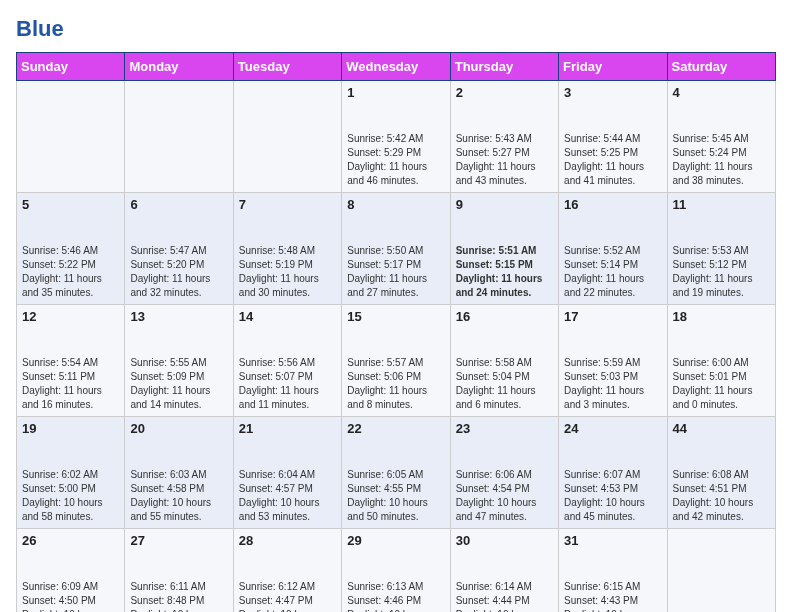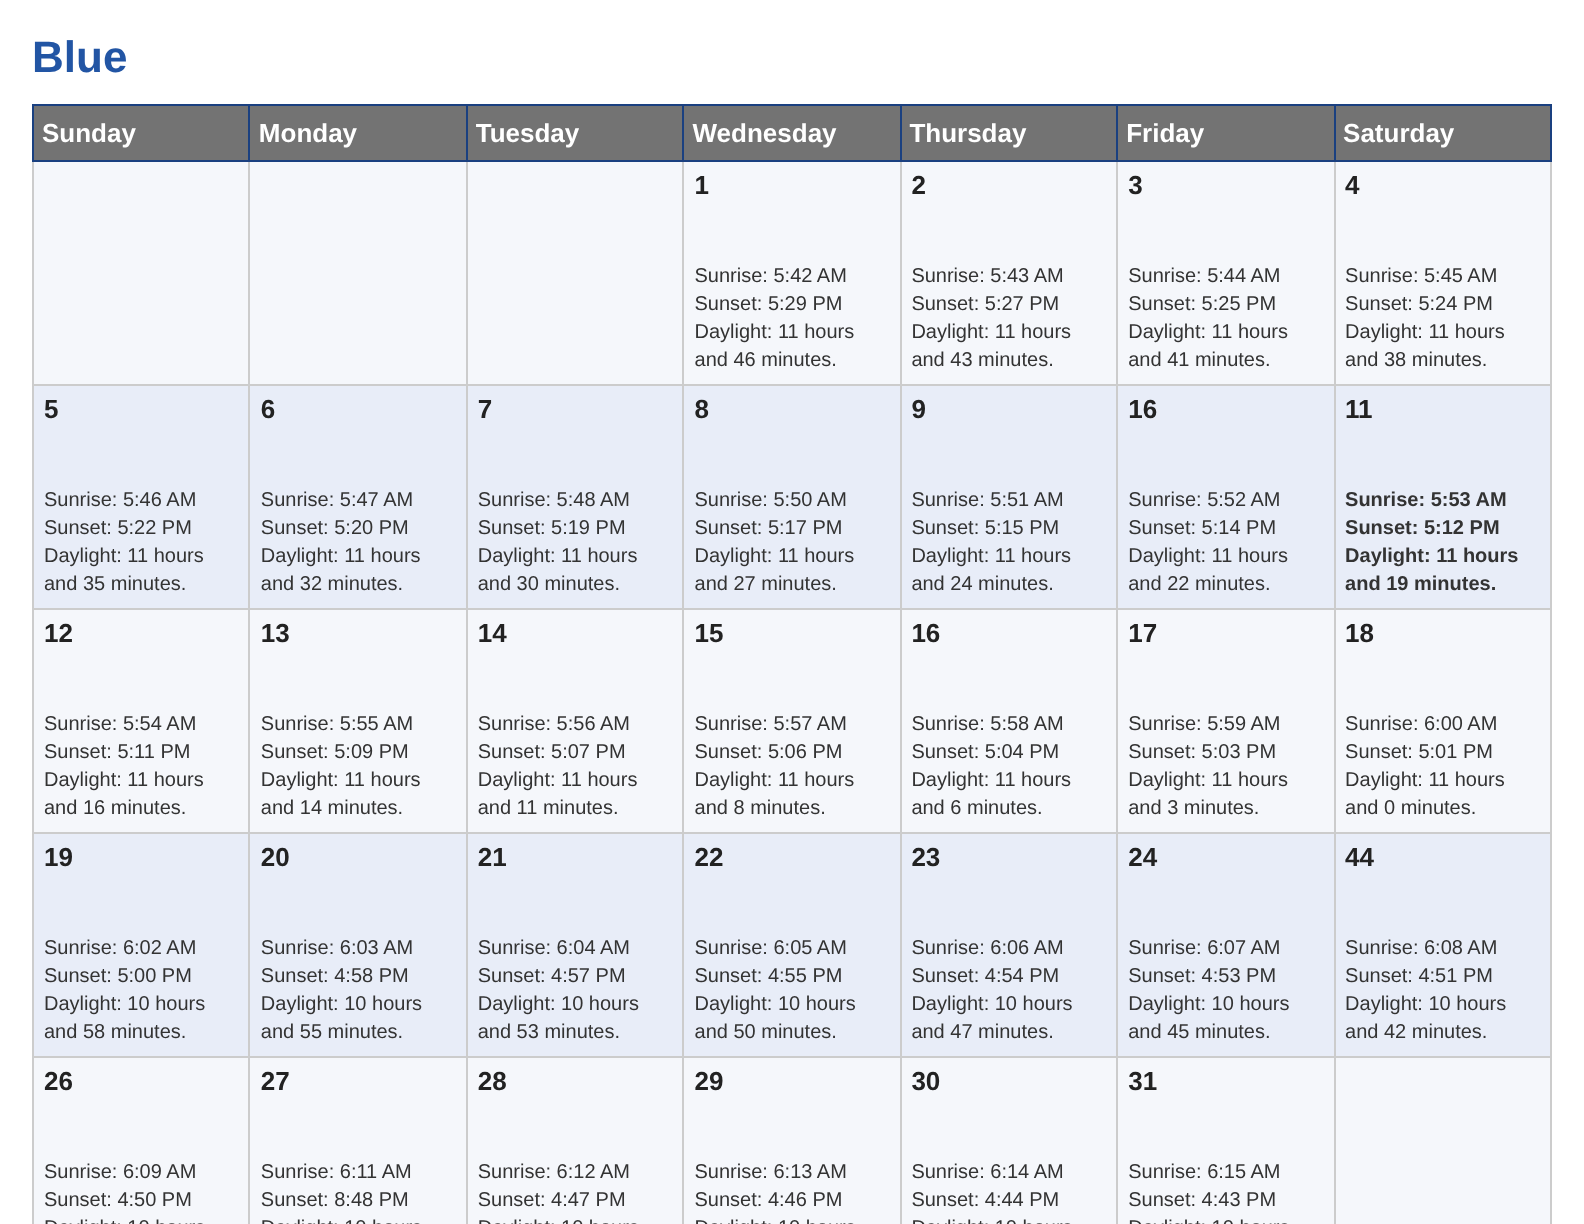--- a/index.html
+++ b/index.html
@@ -36,21 +36,21 @@
     .location-title {
       font-size: 16px;
       color: #444;
     }
     table {
       width: 100%;
       border-collapse: collapse;
       table-layout: fixed;
     }
     thead th {
-      background-color: #737373;
+      background-color: #d946ef;
       color: #fff;
       font-size: 13px;
       font-weight: bold;
       padding: 6px 4px;
       text-align: left;
       border: 1px solid #1a4080;
     }
     tbody td {
       border: 1px solid #ccc;
       vertical-align: top;
@@ -165,35 +165,35 @@
         </td>
         <td>
           <span class="day-number">8</span>
           <div class="day-info" style="white-space: pre-line;">Sunrise: 5:50 AM
 Sunset: 5:17 PM
 Daylight: 11 hours
 and 27 minutes.</div>
         </td>
         <td>
           <span class="day-number">9</span>
-          <div class="day-info" style="white-space: pre-line;">Sunrise: 5:51 AM
+          <div class="day-info" style="white-space: pre-line; font-weight: bold;">Sunrise: 5:51 AM
 Sunset: 5:15 PM
 Daylight: 11 hours
 and 24 minutes.</div>
         </td>
         <td>
           <span class="day-number">16</span>
           <div class="day-info" style="white-space: pre-line;">Sunrise: 5:52 AM
 Sunset: 5:14 PM
 Daylight: 11 hours
 and 22 minutes.</div>
         </td>
         <td>
           <span class="day-number">11</span>
-          <div class="day-info" style="white-space: pre-line; font-weight: bold;">Sunrise: 5:53 AM
+          <div class="day-info" style="white-space: pre-line;">Sunrise: 5:53 AM
 Sunset: 5:12 PM
 Daylight: 11 hours
 and 19 minutes.</div>
         </td>
       </tr>
       <tr>
         <td>
           <span class="day-number">12</span>
           <div class="day-info" style="white-space: pre-line;">Sunrise: 5:54 AM
 Sunset: 5:11 PM

